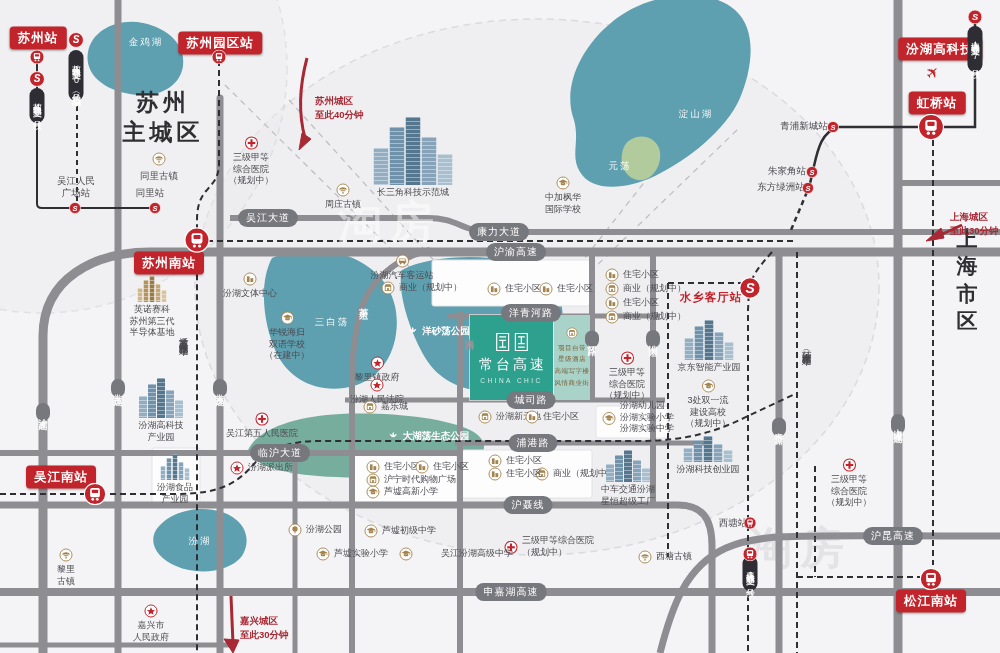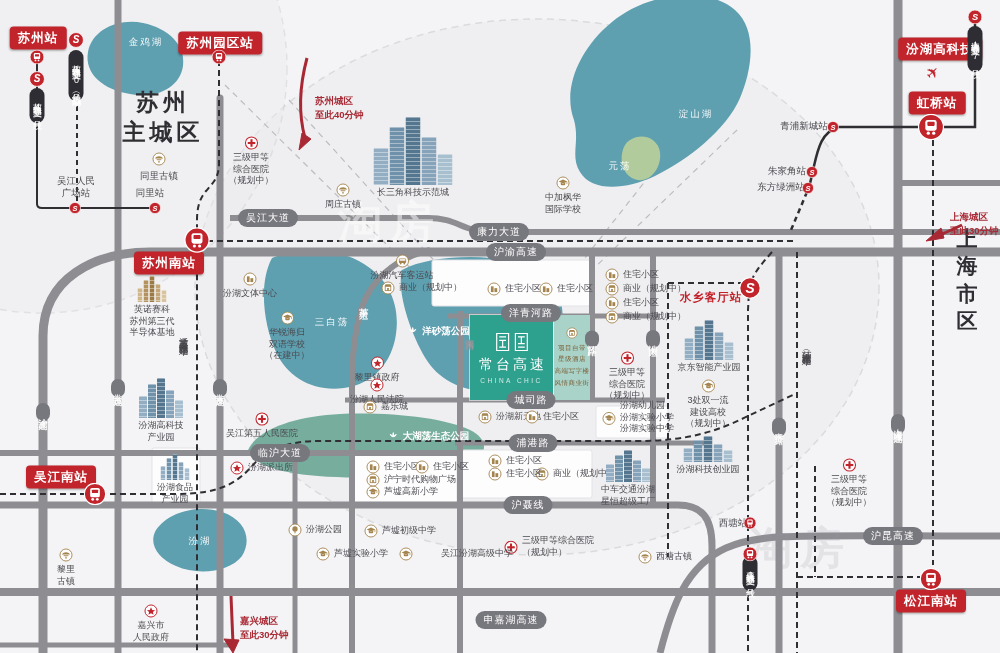--- a/index.html
+++ b/index.html
@@ -258,21 +258,21 @@
       <div class="abs kpill" style="left: 975px; top: 26px;">上海轨道交通17号线</div>
       <div class="abs kpill" style="left: 750px; top: 556px;">嘉兴轨道交通3号线</div>
       <div class="abs rpill" style="left: 516px; top: 252px;">沪渝高速</div>
       <div class="abs rpill" style="left: 268px; top: 218px;">吴江大道</div>
       <div class="abs rpill" style="left: 499px; top: 232px;">康力大道</div>
       <div class="abs rpill" style="left: 531px; top: 313px;">洋青河路</div>
       <div class="abs rpill" style="left: 531px; top: 400px;">城司路</div>
       <div class="abs rpill" style="left: 533px; top: 443px;">浦港路</div>
       <div class="abs rpill" style="left: 280px; top: 453px;">临沪大道</div>
       <div class="abs rpill" style="left: 528px; top: 505px;">沪聂线</div>
-      <div class="abs rpill" style="left: 511px; top: 620px;">申嘉湖高速</div>
+      <div class="abs rpill" style="left: 511px; top: 592px; border-radius: 8px;">申嘉湖高速</div>
       <div class="abs rpill" style="left: 893px; top: 536px;">沪昆高速</div>
       <div class="abs rpill-v" style="left: 43px; top: 412px;">沪渝高速</div>
       <div class="abs rpill-v" style="left: 118px; top: 388px;">常台高速</div>
       <div class="abs rpill-v" style="left: 220px; top: 388px;">常嘉高速</div>
       <div class="abs rpill-v" style="left: 592px; top: 339px;">江苏路</div>
       <div class="abs rpill-v" style="left: 653px; top: 339px;">汾湖大道</div>
       <div class="abs rpill-v" style="left: 779px; top: 427px;">沪青平公路</div>
       <div class="abs rpill-v" style="left: 898px; top: 424px;">上海绕城高速</div>
       <div class="abs vtext dark" style="left: 184px; top: 336px;">通苏嘉甬高铁（在建中）</div>
       <div class="abs vtext dark" style="left: 807px; top: 347px;">沪苏高铁（在建中）</div>

